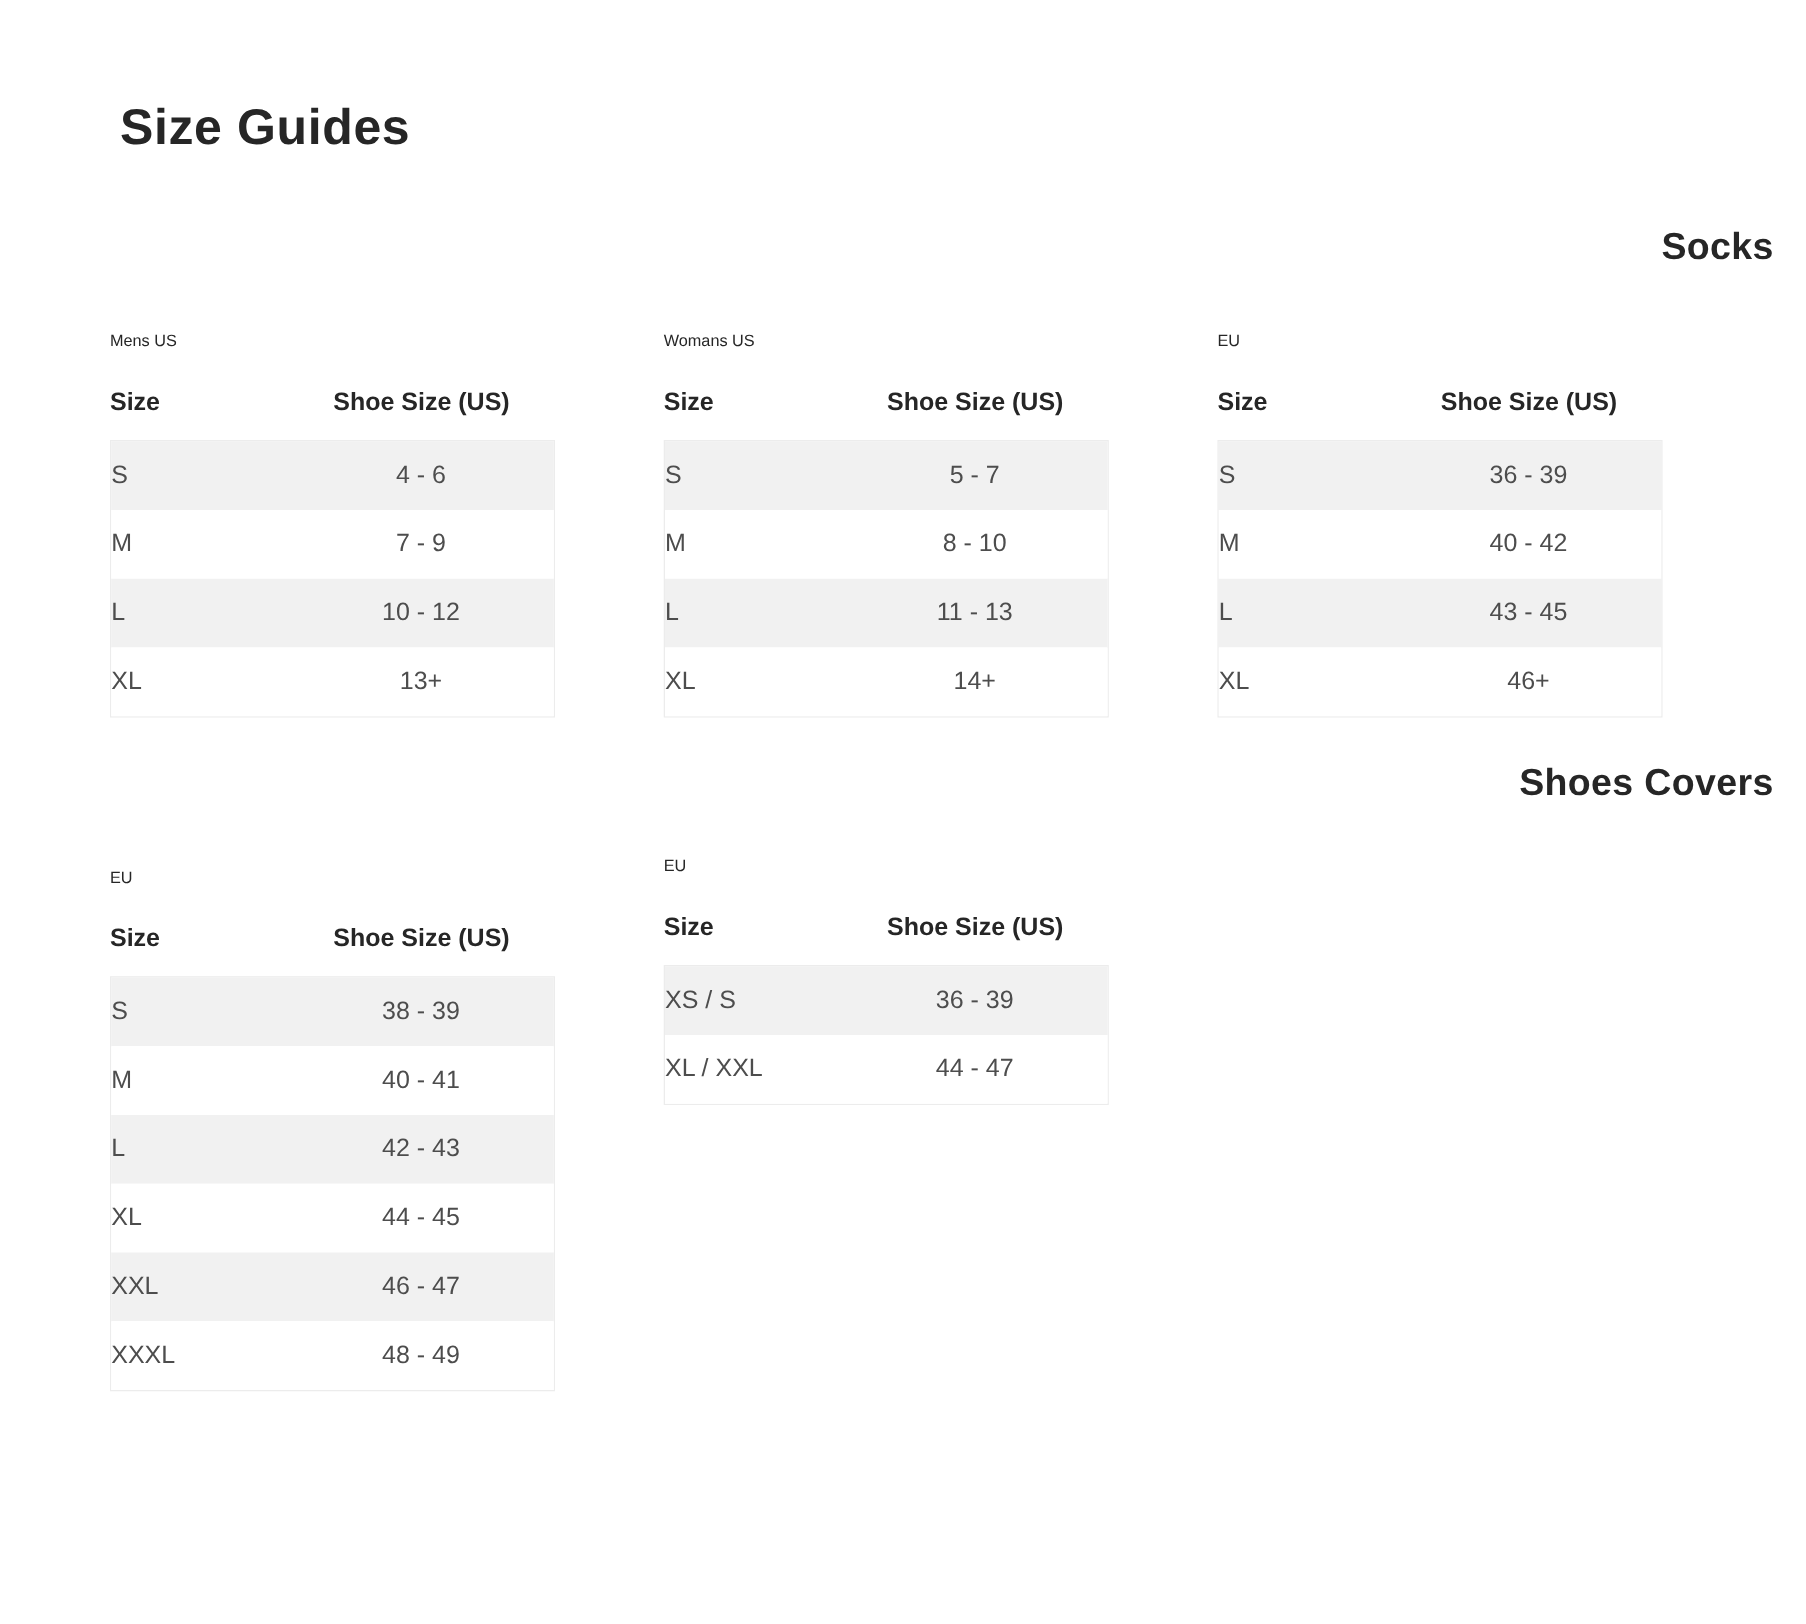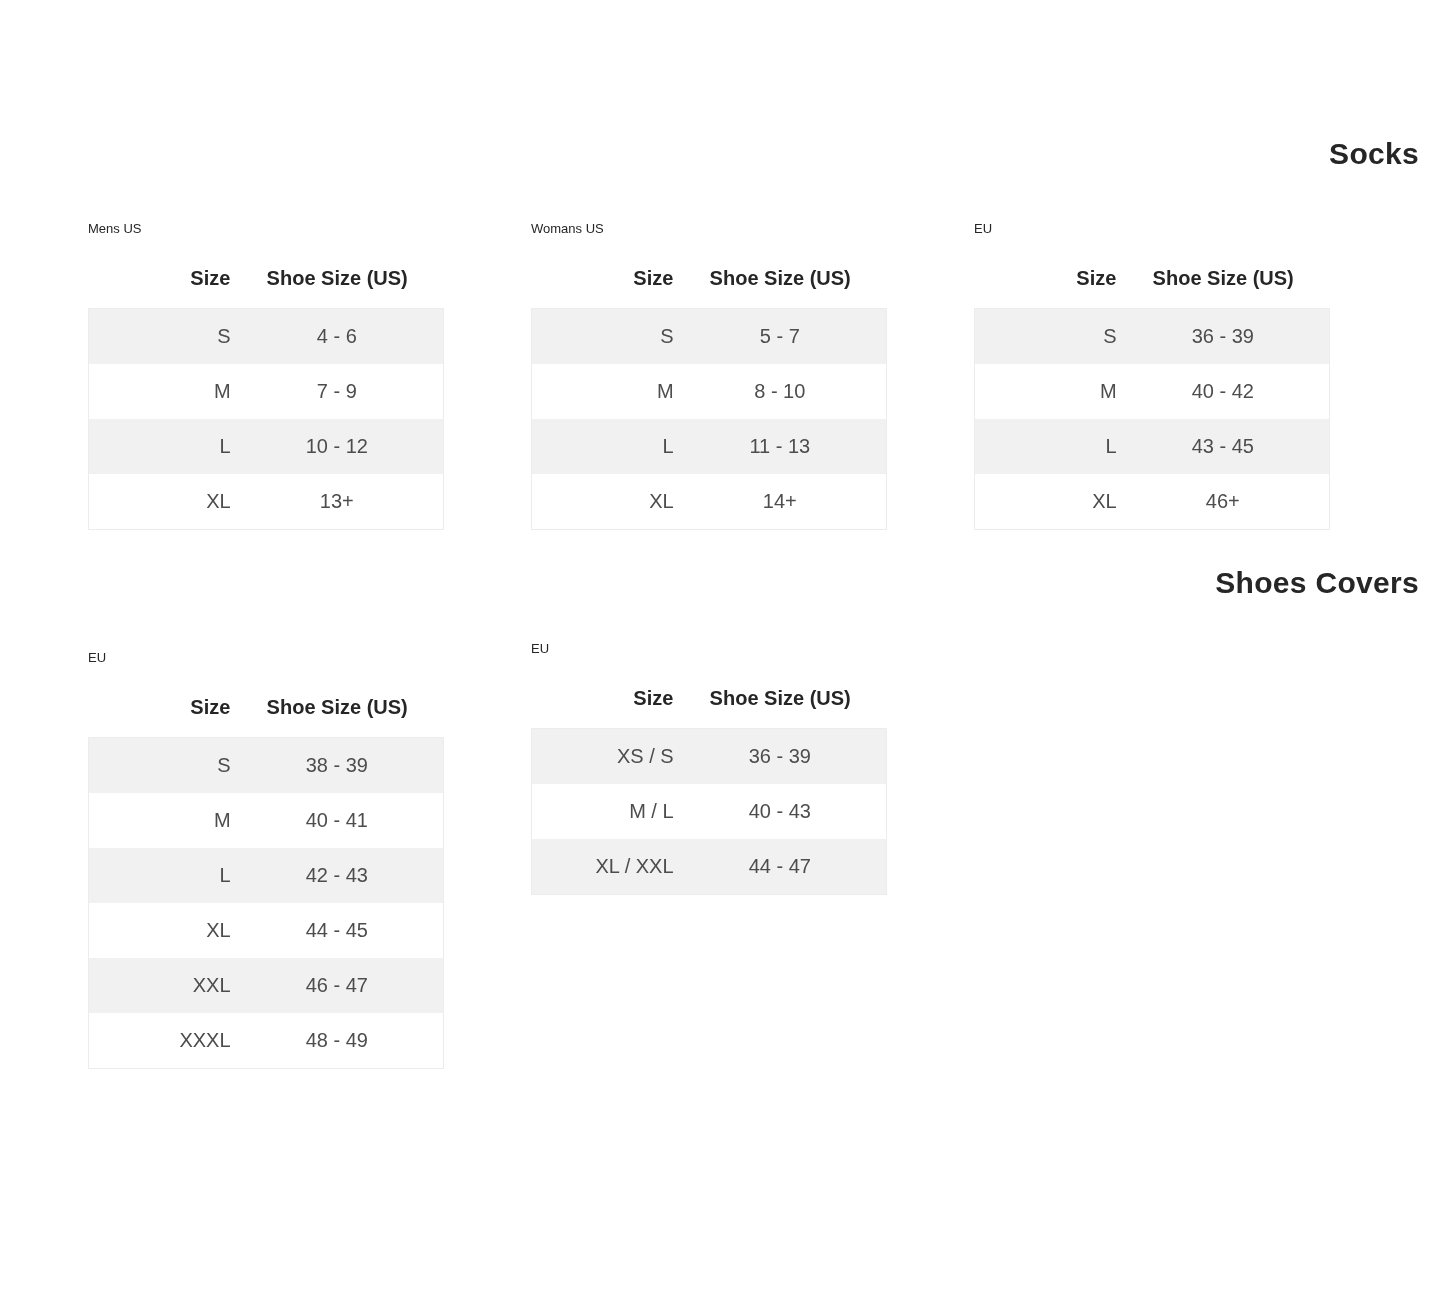--- a/index.html
+++ b/index.html
@@ -56,21 +56,21 @@
     display: flex;
     margin-top: 28px;
     padding-bottom: 19px;
     font-size: 20px;
     line-height: 22px;
     font-weight: 700;
     color: #262626;
   }
   .col-size {
     width: 40%;
-    text-align: right;
+    text-align: left;
   }
   .col-value {
     width: 60%;
     text-align: center;
   }
   .tbody {
     border: 1px solid #ececec;
   }
   .trow {
     display: flex;
@@ -82,20 +82,21 @@
   }
   .trow:nth-child(odd) {
     background: #f1f1f1;
   }
 </style>
 </head>
 <body>
 
 <div class="page">
 
+  <h1 class="page-title">Size Guides</h1>
 
   <section class="section-socks">
     <h2 class="section-heading">Socks</h2>
 
     <div class="tables-row">
 
       <div class="table-block">
         <div class="table-label">Mens US</div>
         <div class="thead">
           <div class="col-size">Size</div>
@@ -220,24 +221,20 @@
         <div class="thead">
           <div class="col-size">Size</div>
           <div class="col-value">Shoe Size (US)</div>
         </div>
         <div class="tbody">
           <div class="trow">
             <div class="col-size">XS / S</div>
             <div class="col-value">36 - 39</div>
           </div>
           <div class="trow">
-            <div class="col-size">M / L</div>
-            <div class="col-value">40 - 43</div>
-          </div>
-          <div class="trow">
             <div class="col-size">XL / XXL</div>
             <div class="col-value">44 - 47</div>
           </div>
         </div>
       </div>
 
     </div>
   </section>
 
 </div>

